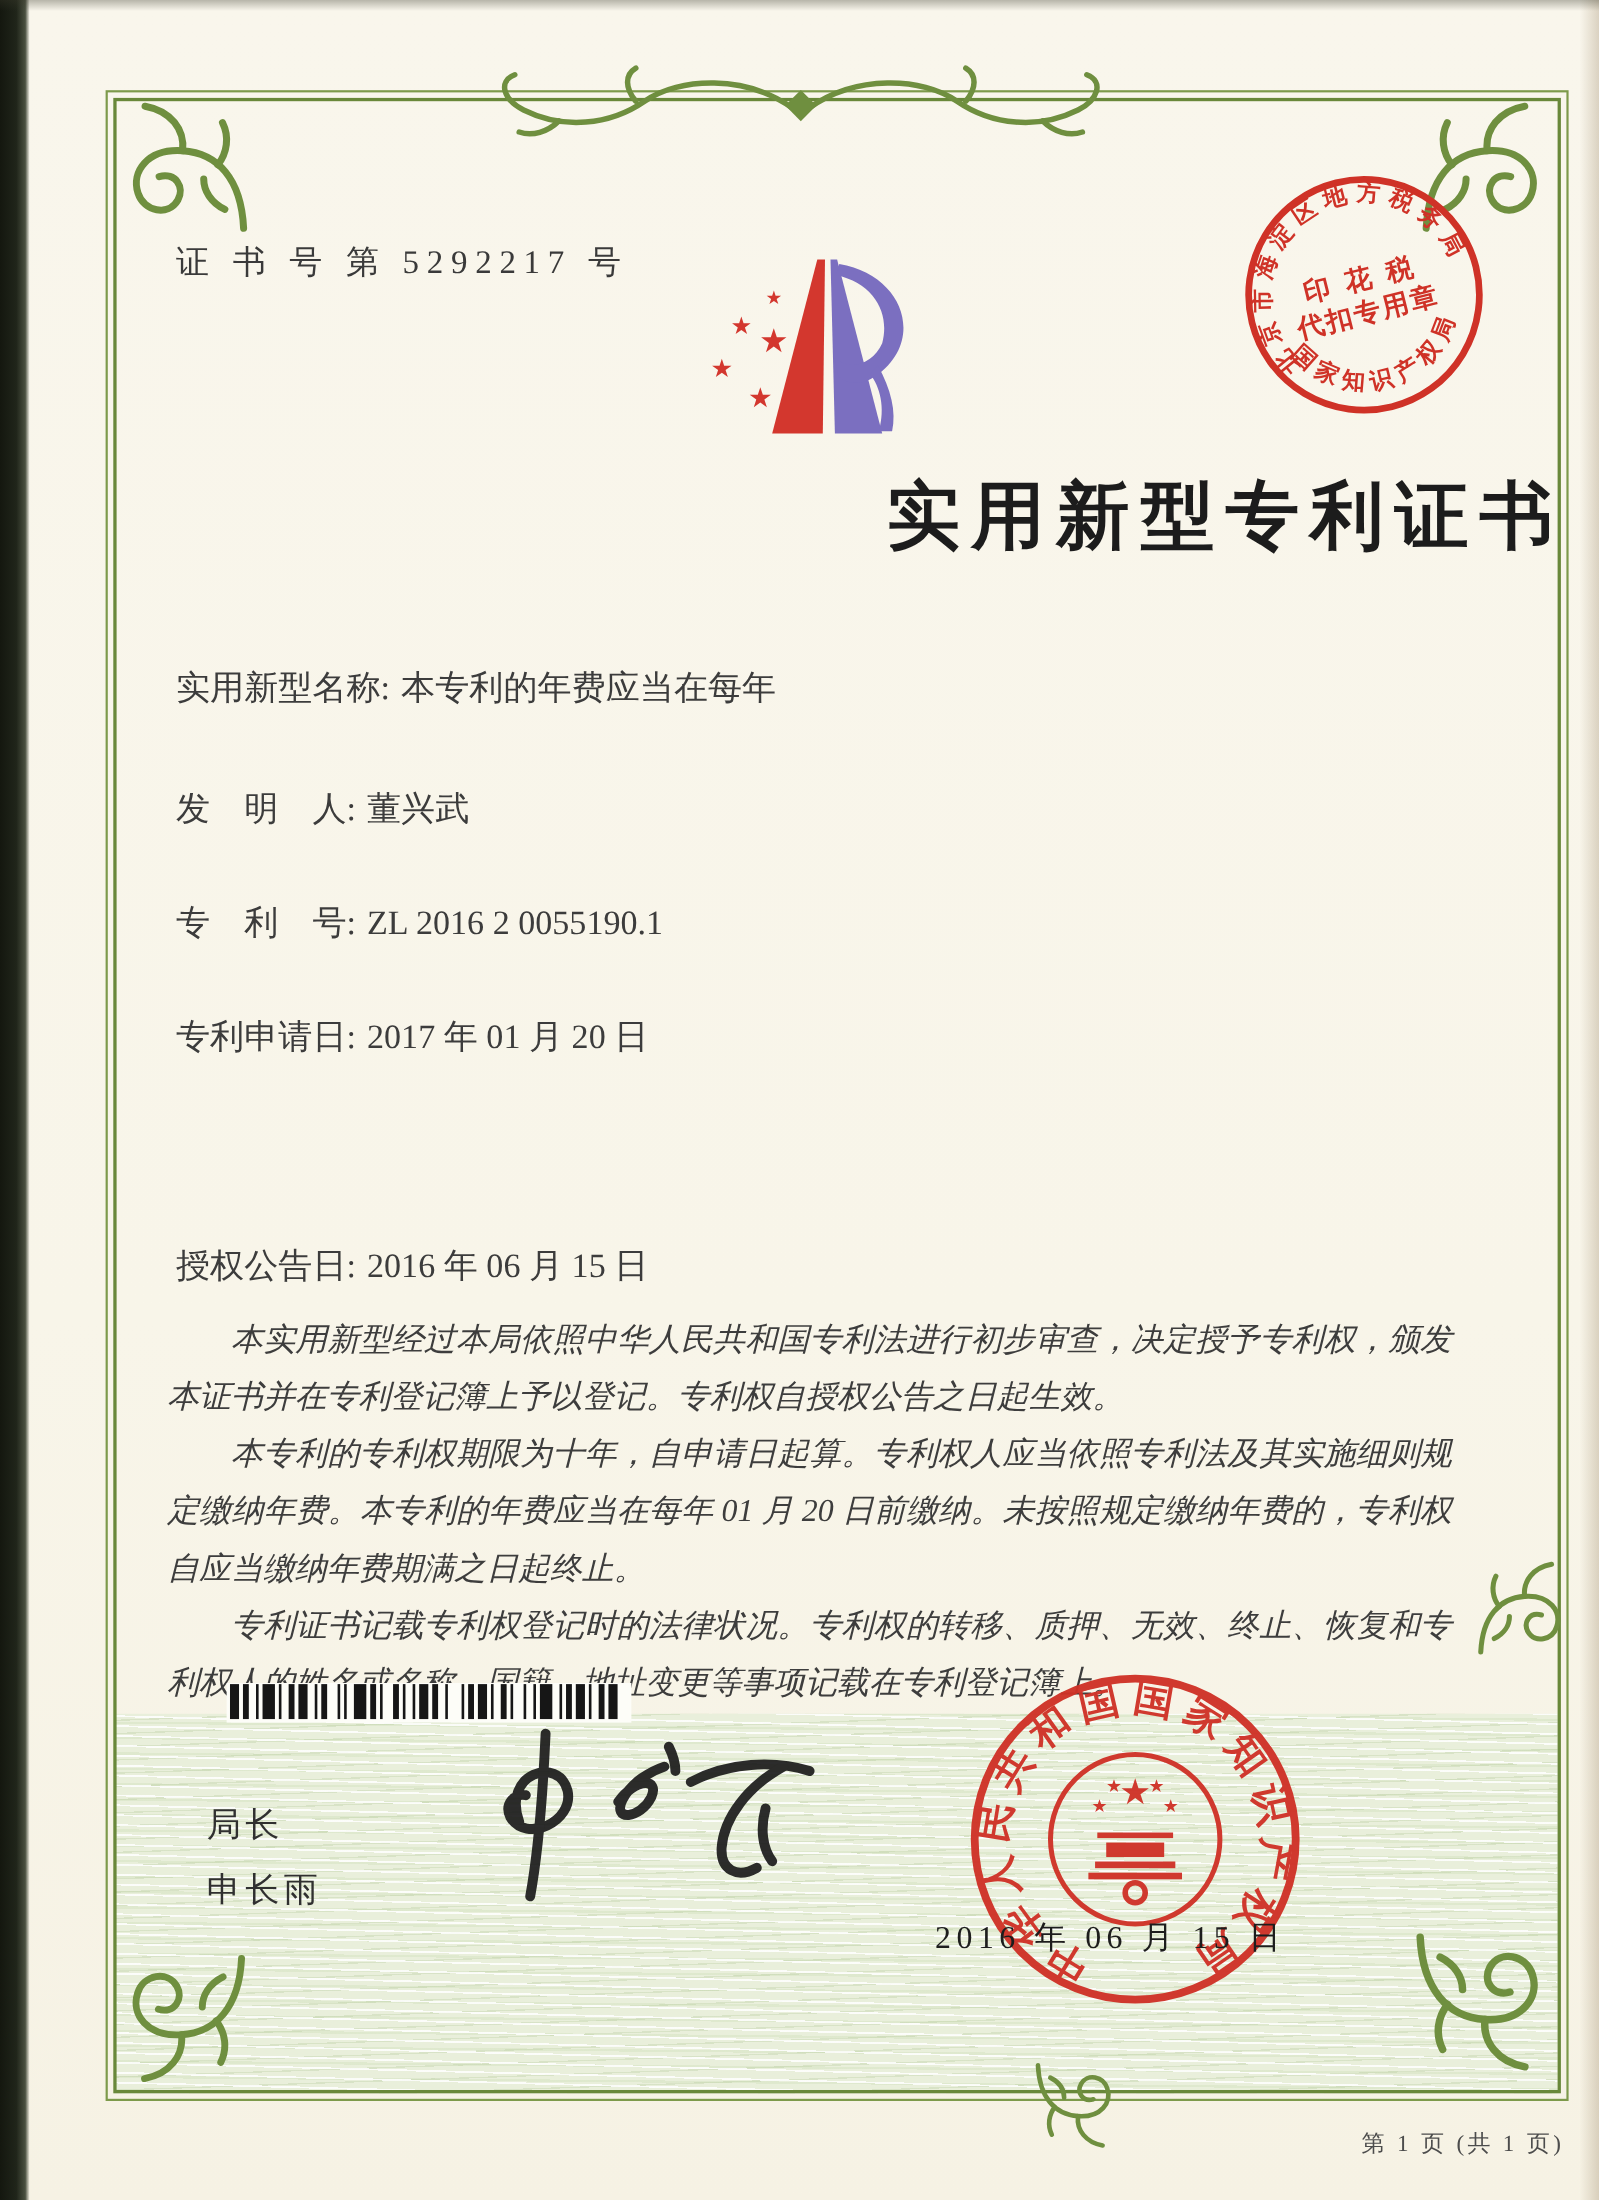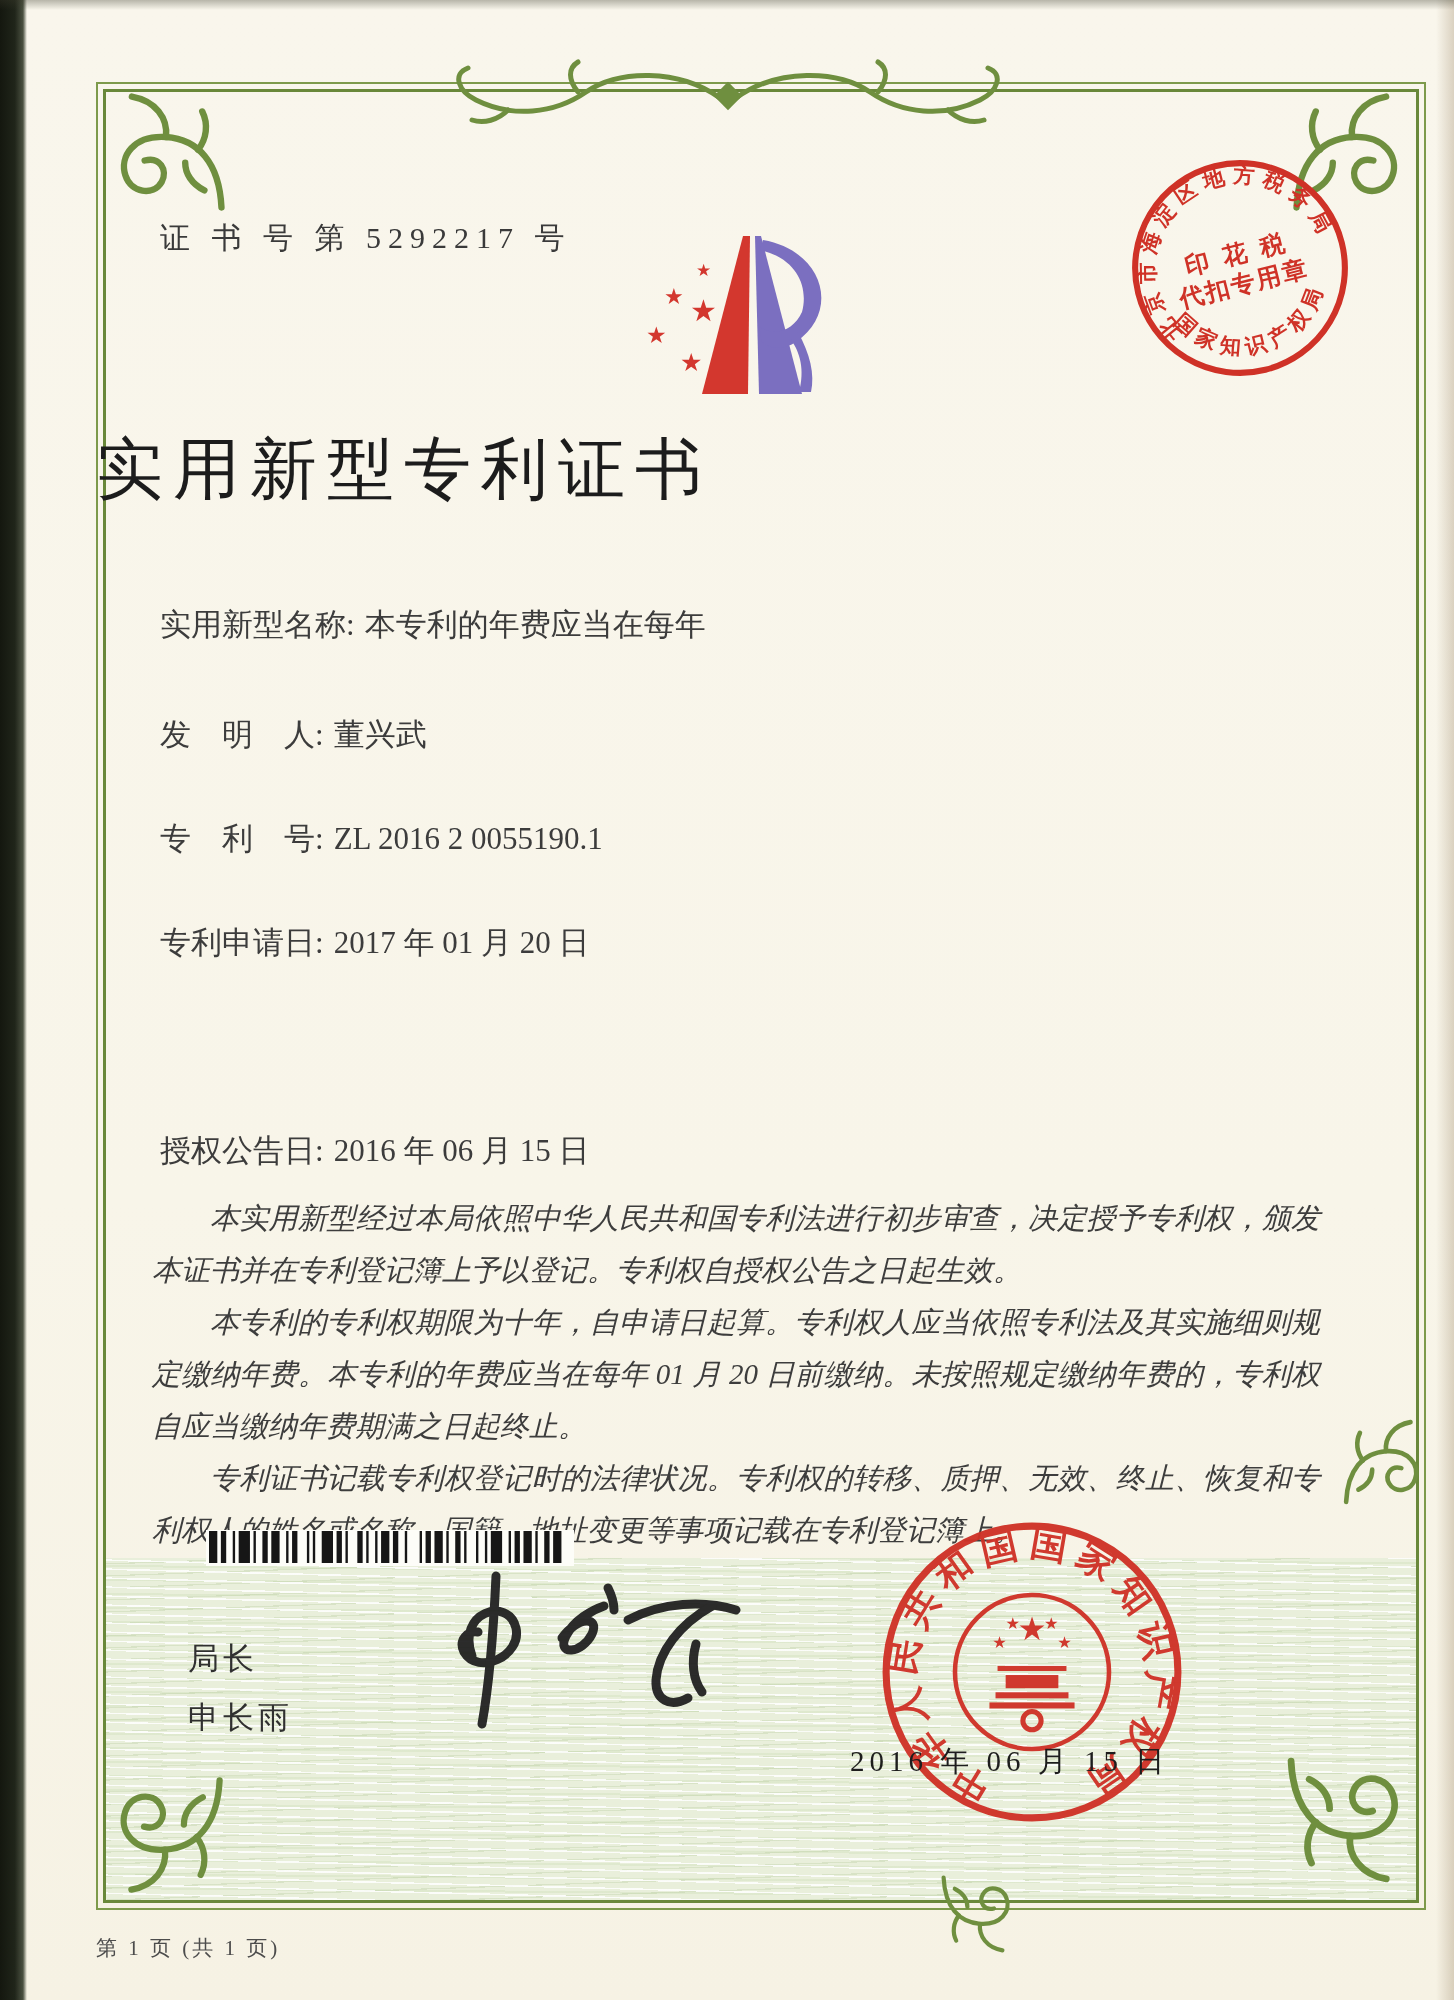--- a/index.html
+++ b/index.html
@@ -23,37 +23,37 @@
 
   
   .band{position:absolute;left:104px;top:1558px;width:1312px;height:345px;
     background-color:#e9efdb;
     background-image:
       repeating-linear-gradient(1.5deg, rgba(255,255,255,.85) 0 1.6px, rgba(255,255,255,0) 1.6px 9px),
       repeating-linear-gradient(-2deg, rgba(176,198,150,.30) 0 1.2px, rgba(176,198,150,0) 1.2px 12px),
       repeating-linear-gradient(0.5deg, rgba(210,225,190,.45) 0 2px, rgba(210,225,190,0) 2px 14px);}
 
   .cert-no{position:absolute;left:160px;top:218px;font-size:30px;letter-spacing:7px;color:#3a3a3a;}
-  .title{position:absolute;left:96px;top:424px;width:1326px;text-align:left;
-    font-size:67px;font-weight:400;letter-spacing:10px;color:#1c1c1c;}
+  .title{position:absolute;left:96px;top:424px;width:1326px;text-align:right;
+    font-size:67px;font-weight:700;letter-spacing:10px;color:#1c1c1c;}
 
   .field{position:absolute;left:160px;font-size:31px;color:#3c3c3c;white-space:nowrap;}
   .field .val{margin-left:10px;}
   .f0{top:604px}.f1{top:714px}.f2{top:818px}.f3{top:922px}.f4{top:1026px}.f5{top:1130px}
 
   .body-text{position:absolute;left:152px;top:1192px;width:1168px;font-size:29px;
     line-height:52px;color:#3d3d3d;text-align:justify;}
   .body-text p{margin:0;text-indent:2em;font-style:italic;}
 
   .director{position:absolute;left:188px;font-size:31px;color:#303030;letter-spacing:4px;}
   .d-title{top:1638px}.d-name{top:1697px}
 
   .barcode-box{position:absolute;left:206px;top:1530px;width:362px;height:34px;background:#fdfdf8;padding:1px 3px;}
   .seal-date{position:absolute;left:850px;top:1742px;font-size:29px;letter-spacing:5px;color:#1d1d1d;z-index:6;}
-  .footer{position:absolute;left:96px;top:1934px;width:1326px;text-align:left;
+  .footer{position:absolute;left:96px;top:1934px;width:1326px;text-align:right;
     font-size:21px;letter-spacing:3px;color:#4c4c4c;}
 
   .stamp-wrap{position:absolute;left:1128px;top:156px;width:224px;height:224px;transform:rotate(-14deg);z-index:5;}
   .seal-wrap{position:absolute;left:880px;top:1520px;width:304px;height:304px;z-index:5;opacity:.96;}
   .logo-wrap{position:absolute;left:612px;top:228px;width:228px;height:178px;}
   .logo-star{position:absolute;color:#d3372e;line-height:1;}
   .sig-wrap{position:absolute;left:412px;top:1560px;width:344px;height:182px;z-index:4;}
 
   .orn{position:absolute;color:#6f8f3f;}
   svg{display:block}

